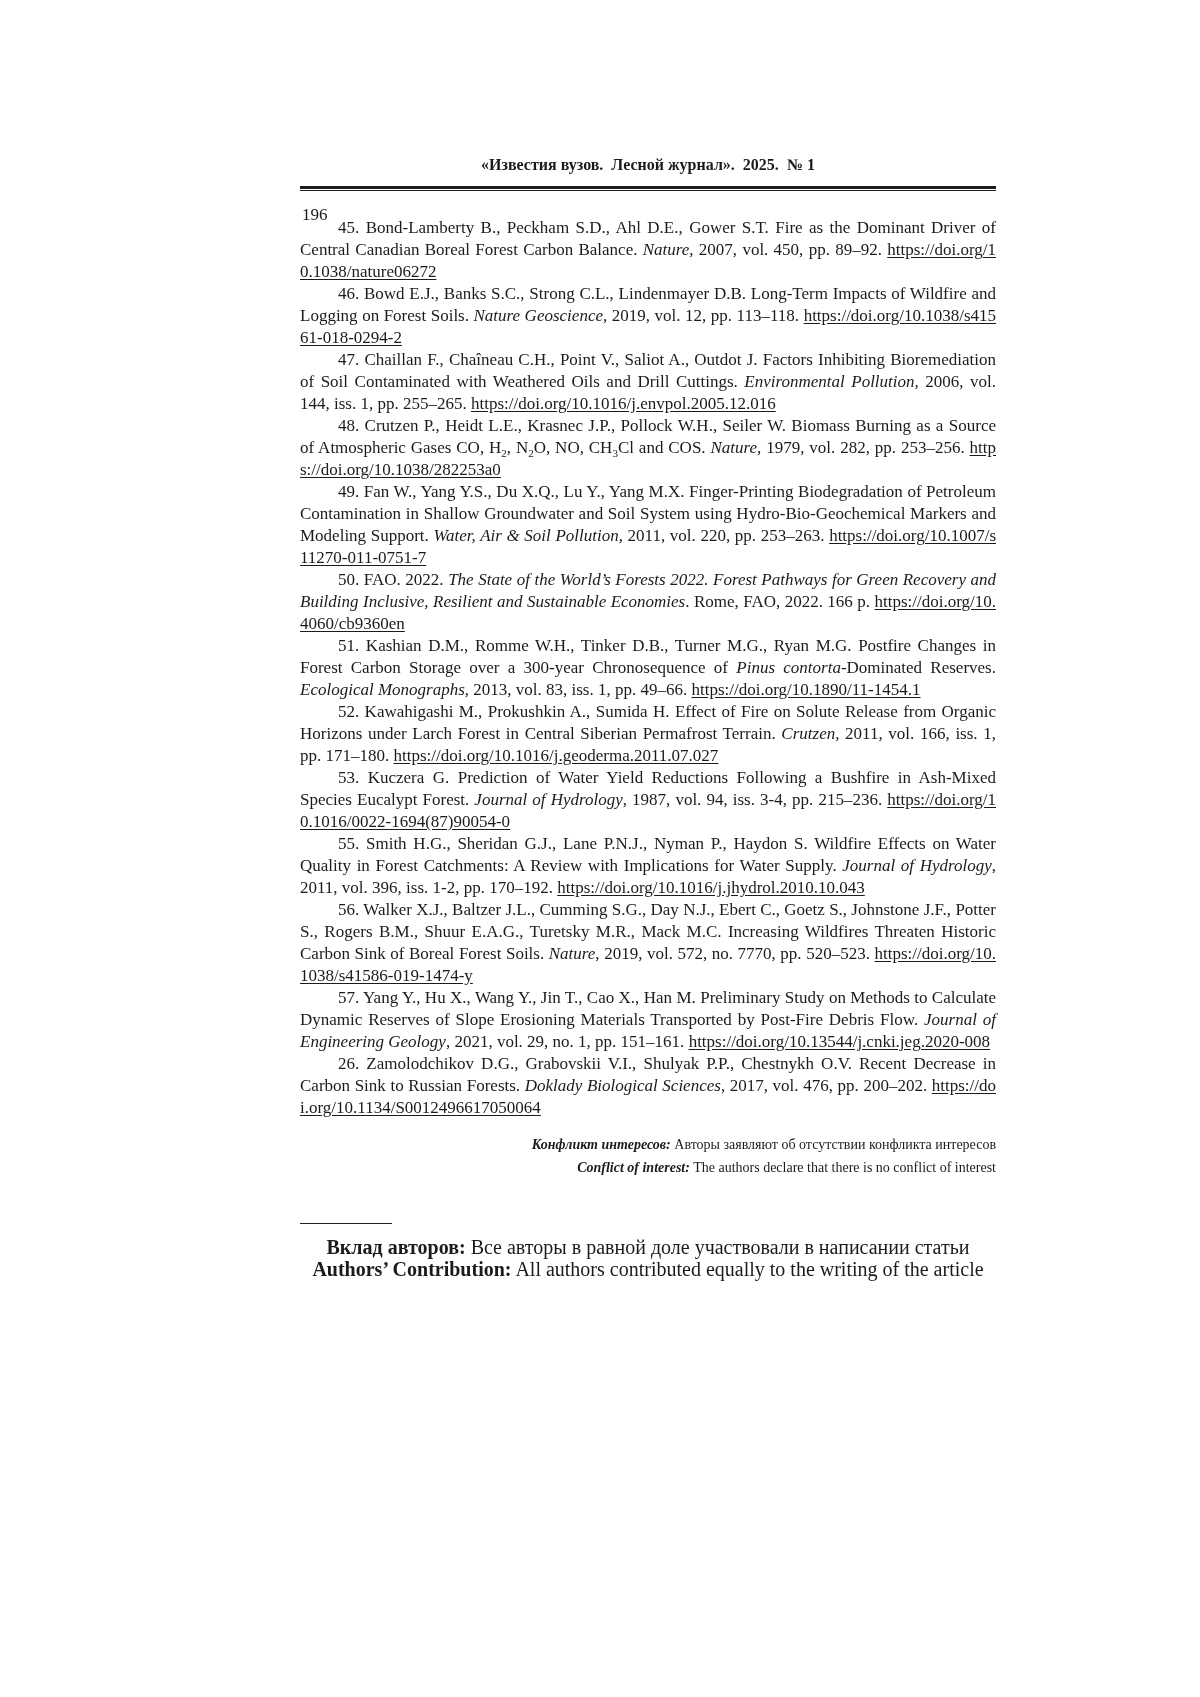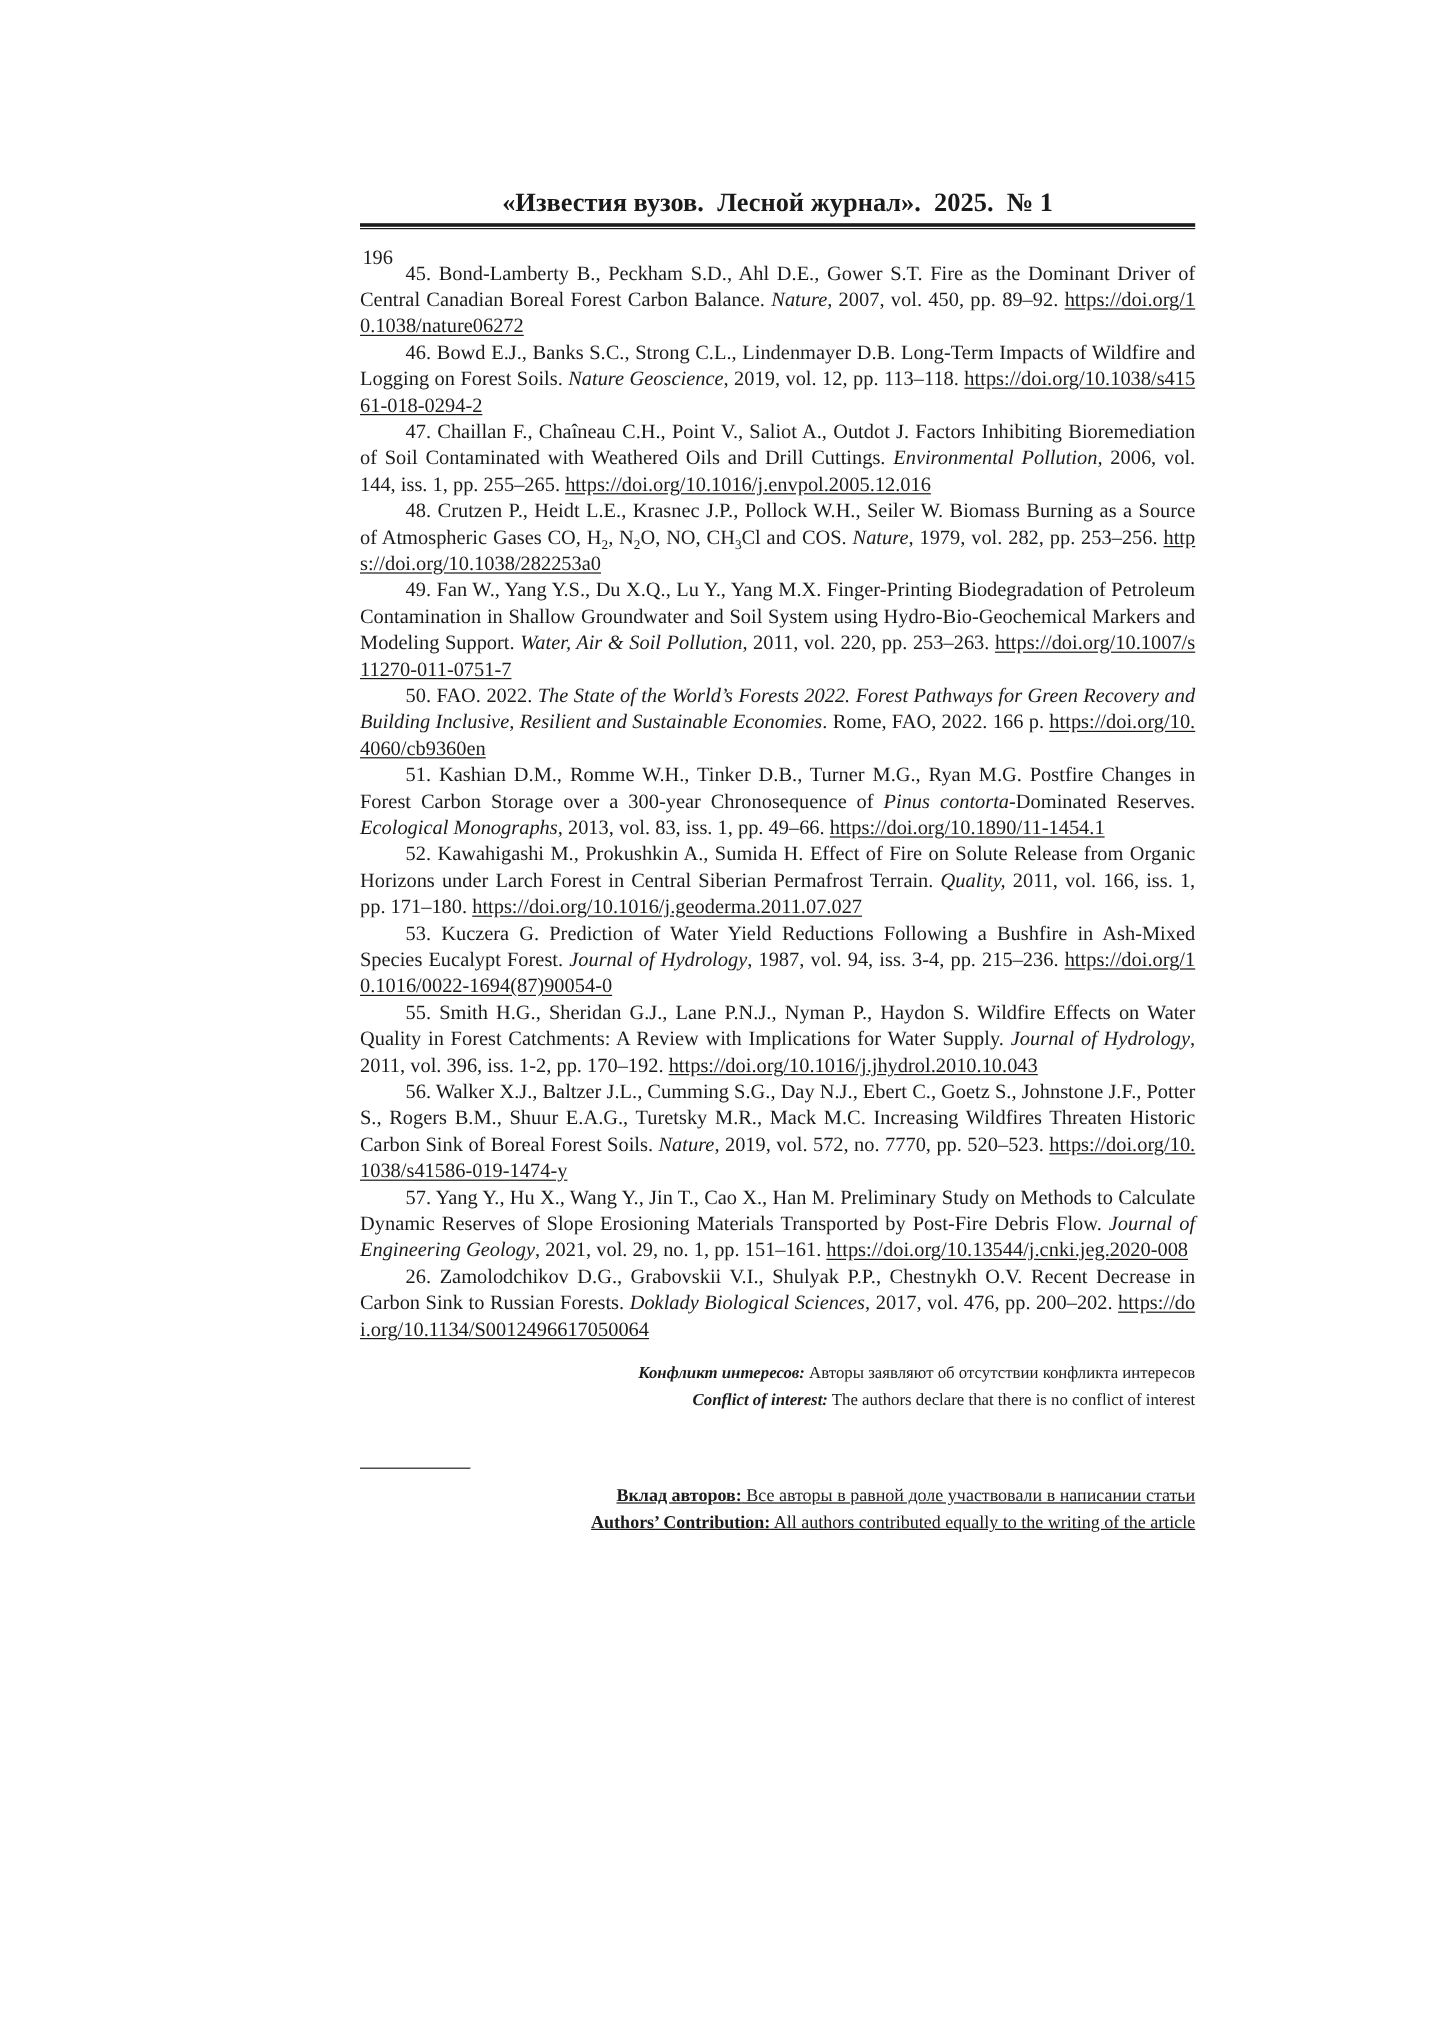--- a/index.html
+++ b/index.html
@@ -20,21 +20,21 @@
   .header { position: relative; height: 24px; }
   .page-number {
     position: absolute; left: 2px; top: 1px;
     font-size: 17px;
     margin-top: 48px;
   }
   .journal-title {
     display: block;
     text-align: center;
     font-weight: bold;
-    font-size: 22px;
+    font-size: 16px;
     white-space: pre-wrap;
   }
   .rule {
     box-sizing: content-box;
     margin-top: 6px;
     height: 1px;
     border-top: 3px solid #1c1c1c;
     border-bottom: 1px solid #1c1c1c;
   }
   .refs { margin-top: 26px; }
@@ -64,24 +64,23 @@
     font-weight: bold;
     font-style: italic;
   }
   .footnote { margin-top: 44px; }
   .footnote-rule {
     width: 92px;
     border-top: 1.5px solid #222222;
     margin-bottom: 12px;
   }
   .footnote p {
-    font-size: 15px;
+    font-size: 20px;
     line-height: 22px;
-    text-align: right;
-    text-decoration: underline;
+    text-align: center;
   }
   .footnote .label { font-weight: bold; }
 </style>
 </head>
 <body>
 
 <div class="page">
 
   <div class="header">
     <span class="page-number">196</span>
@@ -91,21 +90,21 @@
   <div class="rule"></div>
 
   <div class="refs">
       <p class="ref"><span>45. Bond-Lamberty B., Peckham S.D., Ahl D.E., Gower S.T. Fire as the Dominant Driver of Central Canadian Boreal Forest Carbon Balance. </span><i>Nature</i><span>, 2007, vol. 450, pp. 89–92. </span><a class="doi-link" href="#">https://doi.org/10.1038/nature06272</a></p>
       <p class="ref"><span>46. Bowd E.J., Banks S.C., Strong C.L., Lindenmayer D.B. Long-Term Impacts of Wildfire and Logging on Forest Soils. </span><i>Nature Geoscience</i><span>, 2019, vol. 12, pp. 113–118. </span><a class="doi-link" href="#">https://doi.org/10.1038/s41561-018-0294-2</a></p>
       <p class="ref"><span>47. Chaillan F., Chaîneau C.H., Point V., Saliot A., Outdot J. Factors Inhibiting Bioremediation of Soil Contaminated with Weathered Oils and Drill Cuttings. </span><i>Environmental Pollution,</i><span> 2006, vol. 144, iss. 1, pp. 255–265. </span><a class="doi-link" href="#">https://doi.org/10.1016/j.envpol.2005.12.016</a></p>
       <p class="ref"><span>48. Crutzen P., Heidt L.E., Krasnec J.P., Pollock W.H., Seiler W. Biomass Burning as a Source of Atmospheric Gases CO, H</span><sub>2</sub><span>, N</span><sub>2</sub><span>O, NO, CH</span><sub>3</sub><span>Cl and COS. </span><i>Nature</i><span>, 1979, vol. 282, pp. 253–256. </span><a class="doi-link" href="#">https://doi.org/10.1038/282253a0</a></p>
       <p class="ref"><span>49. Fan W., Yang Y.S., Du X.Q., Lu Y., Yang M.X. Finger-Printing Biodegradation of Petroleum Contamination in Shallow Groundwater and Soil System using Hydro-Bio-Geochemical Markers and Modeling Support. </span><i>Water, Air &amp; Soil Pollution</i><span>, 2011, vol. 220, pp. 253–263. </span><a class="doi-link" href="#">https://doi.org/10.1007/s11270-011-0751-7</a></p>
       <p class="ref"><span>50. FAO. 2022. </span><i>The State of the World’s Forests 2022. Forest Pathways for Green Recovery and Building Inclusive, Resilient and Sustainable Economies</i><span>. Rome, FAO, 2022. 166 p. </span><a class="doi-link" href="#">https://doi.org/10.4060/cb9360en</a></p>
       <p class="ref"><span>51. Kashian D.M., Romme W.H., Tinker D.B., Turner M.G., Ryan M.G. Postfire Changes in Forest Carbon Storage over a 300-year Chronosequence of </span><i>Pinus contorta</i><span>-Dominated Reserves. </span><i>Ecological Monographs</i><span>, 2013, vol. 83, iss. 1, pp. 49–66. </span><a class="doi-link" href="#">https://doi.org/10.1890/11-1454.1</a></p>
-      <p class="ref"><span>52. Kawahigashi M., Prokushkin A., Sumida H. Effect of Fire on Solute Release from Organic Horizons under Larch Forest in Central Siberian Permafrost Terrain. </span><i>Quality,</i><span> 2011, vol. 166, iss. 1, pp. 171–180. </span><a class="doi-link" href="#">https://doi.org/10.1016/j.geoderma.2011.07.027</a></p>
+      <p class="ref"><span>52. Kawahigashi M., Prokushkin A., Sumida H. Effect of Fire on Solute Release from Organic Horizons under Larch Forest in Central Siberian Permafrost Terrain. </span><i>Crutzen,</i><span> 2011, vol. 166, iss. 1, pp. 171–180. </span><a class="doi-link" href="#">https://doi.org/10.1016/j.geoderma.2011.07.027</a></p>
       <p class="ref"><span>53. Kuczera G. Prediction of Water Yield Reductions Following a Bushfire in Ash-Mixed Species Eucalypt Forest. </span><i>Journal of Hydrology</i><span>, 1987, vol. 94, iss. 3-4, pp. 215–236. </span><a class="doi-link" href="#">https://doi.org/10.1016/0022-1694(87)90054-0</a></p>
       <p class="ref"><span>55. Smith H.G., Sheridan G.J., Lane P.N.J., Nyman P., Haydon S. Wildfire Effects on Water Quality in Forest Catchments: A Review with Implications for Water Supply. </span><i>Journal of Hydrology</i><span>, 2011, vol. 396, iss. 1-2, pp. 170–192. </span><a class="doi-link" href="#">https://doi.org/10.1016/j.jhydrol.2010.10.043</a></p>
       <p class="ref"><span>56. Walker X.J., Baltzer J.L., Cumming S.G., Day N.J., Ebert C., Goetz S., Johnstone J.F., Potter S., Rogers B.M., Shuur E.A.G., Turetsky M.R., Mack M.C. Increasing Wildfires Threaten Historic Carbon Sink of Boreal Forest Soils. </span><i>Nature</i><span>, 2019, vol. 572, no. 7770, pp. 520–523. </span><a class="doi-link" href="#">https://doi.org/10.1038/s41586-019-1474-y</a></p>
       <p class="ref"><span>57. Yang Y., Hu X., Wang Y., Jin T., Cao X., Han M. Preliminary Study on Methods to Calculate Dynamic Reserves of Slope Erosioning Materials Transported by Post-Fire Debris Flow. </span><i>Journal of Engineering Geology</i><span>, 2021, vol. 29, no. 1, pp. 151–161. </span><a class="doi-link" href="#">https://doi.org/10.13544/j.cnki.jeg.2020-008</a></p>
       <p class="ref"><span>26. Zamolodchikov D.G., Grabovskii V.I., Shulyak P.P., Chestnykh O.V. Recent Decrease in Carbon Sink to Russian Forests. </span><i>Doklady Biological Sciences</i><span>, 2017, vol. 476, pp. 200–202. </span><a class="doi-link" href="#">https://doi.org/10.1134/S0012496617050064</a></p>
     </div>
 
   <div class="conflict">
     <p><span class="label">Конфликт интересов:</span><span> Авторы заявляют об отсутствии конфликта интересов</span></p>
     <p><span class="label">Conflict of interest:</span><span> The authors declare that there is no conflict of interest</span></p>

